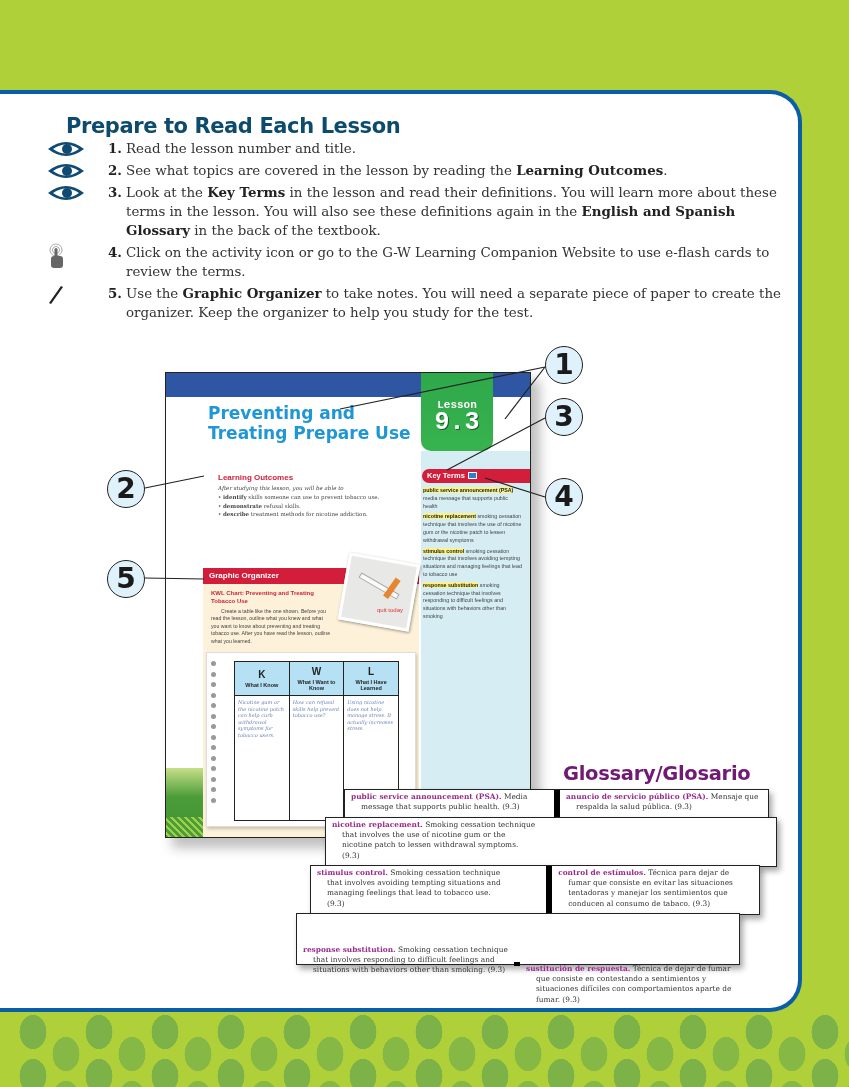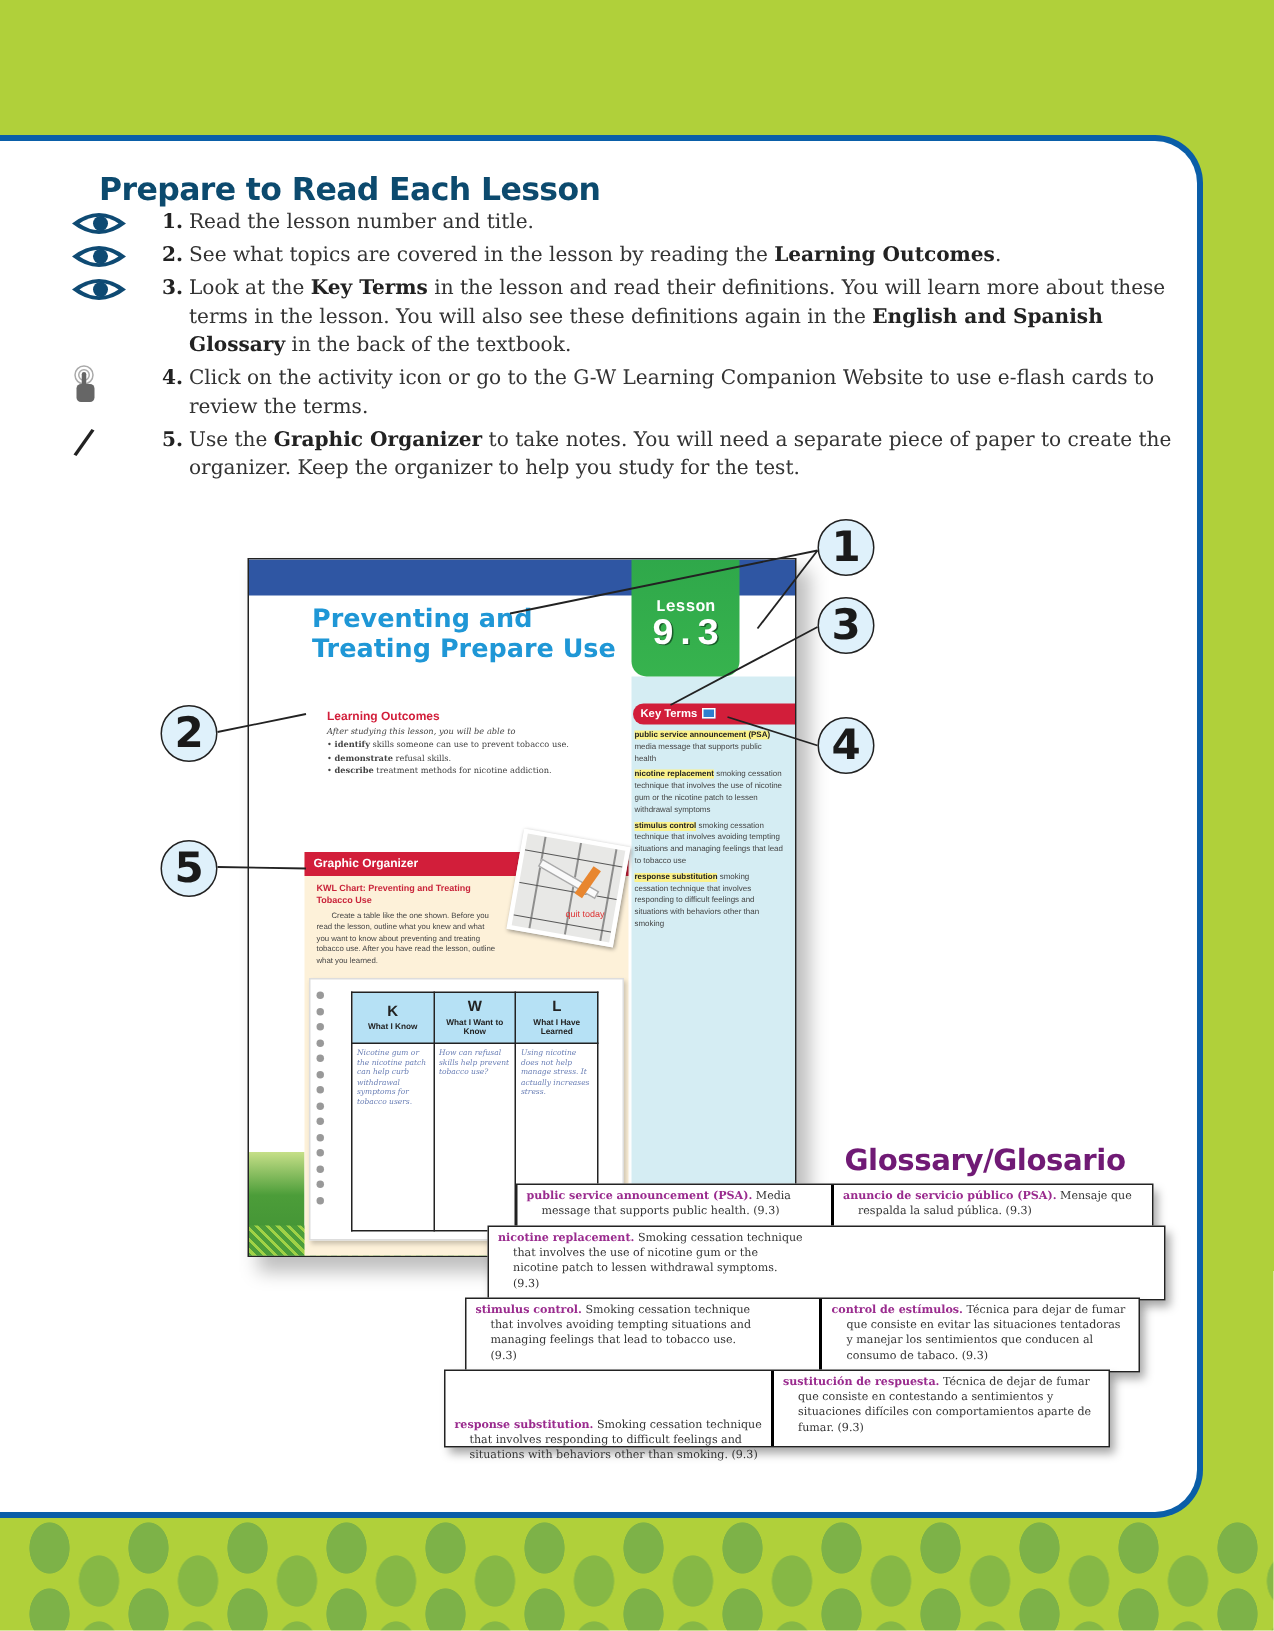--- a/index.html
+++ b/index.html
@@ -138,21 +138,21 @@
   .glossary-title {
     position: absolute; left: 563px; top: 762px; font-family: "DejaVu Sans", sans-serif;
     font-weight: bold; font-size: 19.5px; color: #701a75; letter-spacing: -0.3px;
   }
   .gcard {
     position: absolute; background: #fff; border: 1.5px solid #222;
     box-shadow: 3px 4px 6px rgba(0,0,0,0.35);
     display: flex; font-size: 7.4px; line-height: 10.2px; color: #333;
   }
   .gcard .col { padding: 2px 6px 2px 6px; }
-  .gcard .col + .col { border-left: 2px solid #000000; }
+  .gcard .col + .col { border-left: 6px solid #000000; }
   .gcard .def { display:block; padding-left: 10px; text-indent: -10px; }
   .gterm { color: #9a2b8e; font-weight: bold; }
 </style>
 </head>
 <body>
 
 <div class="bg-dots"></div>
 <div class="bg-dots2"></div>
 
 <div class="panel"></div>
@@ -325,16 +325,16 @@
     </div>
   <div class="col" style="width:230px;">
       <span class="def"><span class="gterm">control de estímulos.</span><span> Técnica para dejar de fumar que consiste en evitar las situaciones tentadoras y manejar los sentimientos que conducen al consumo de tabaco. (9.3)</span></span>
     </div>
 </div>
 
 <div class="gcard" style="left:296px;top:913px;width:444px;height:52px;">
   <div class="col" style="width:218px;margin-top:29px;">
       <span class="def"><span class="gterm">response substitution.</span><span> Smoking cessation technique that involves responding to difficult feelings and situations with behaviors other than smoking. (9.3)</span></span>
     </div>
-  <div class="col" style="width:226px;">
+  <div class="col" style="width:226px;margin-top:48px;">
       <span class="def"><span class="gterm">sustitución de respuesta.</span><span> Técnica de dejar de fumar que consiste en contestando a sentimientos y situaciones difíciles con comportamientos aparte de fumar. (9.3)</span></span>
     </div>
 </div>
 
 </body></html>

